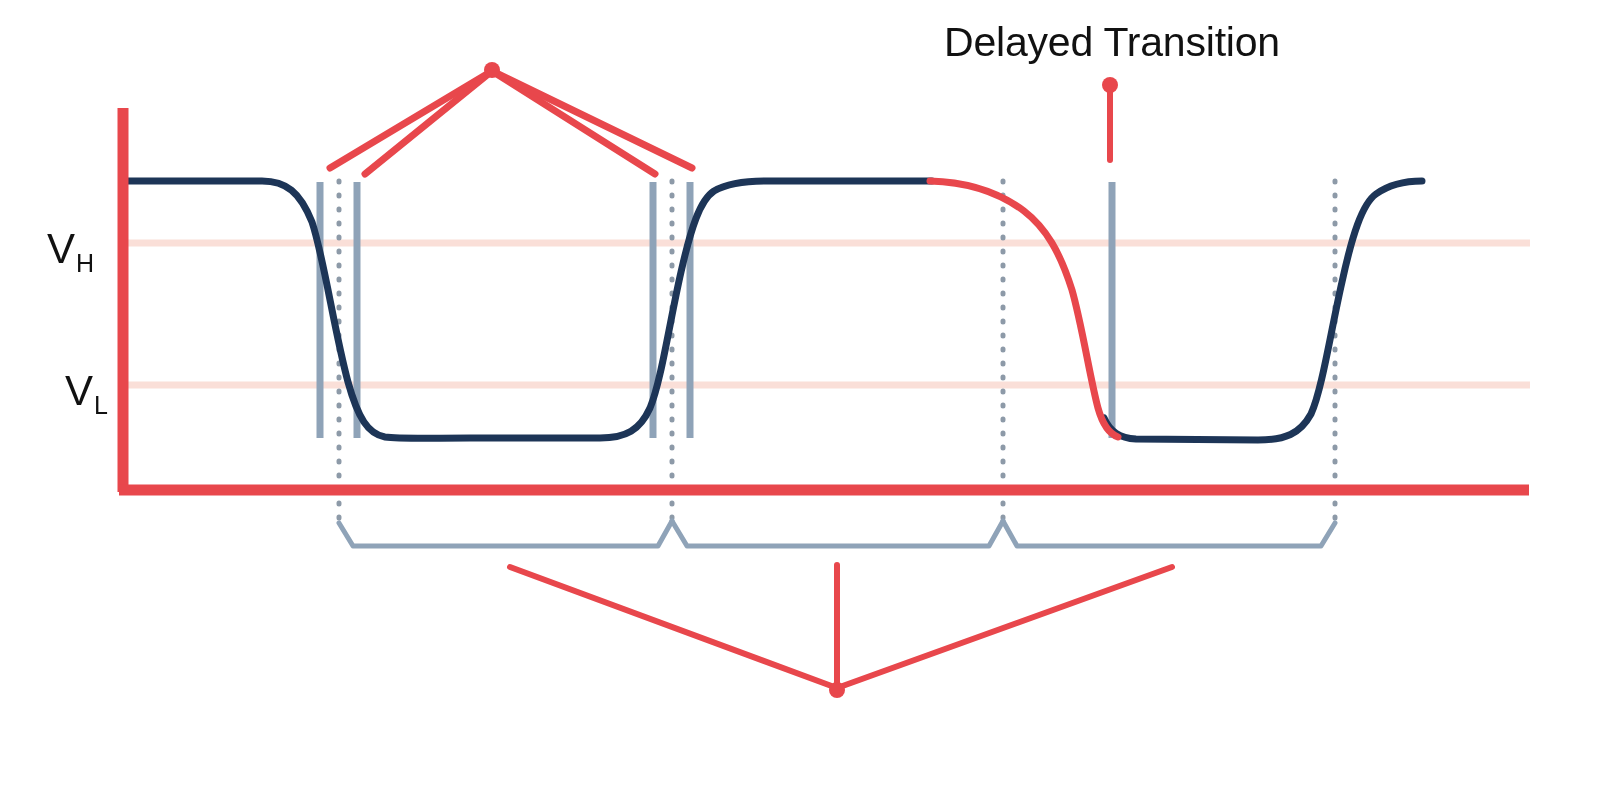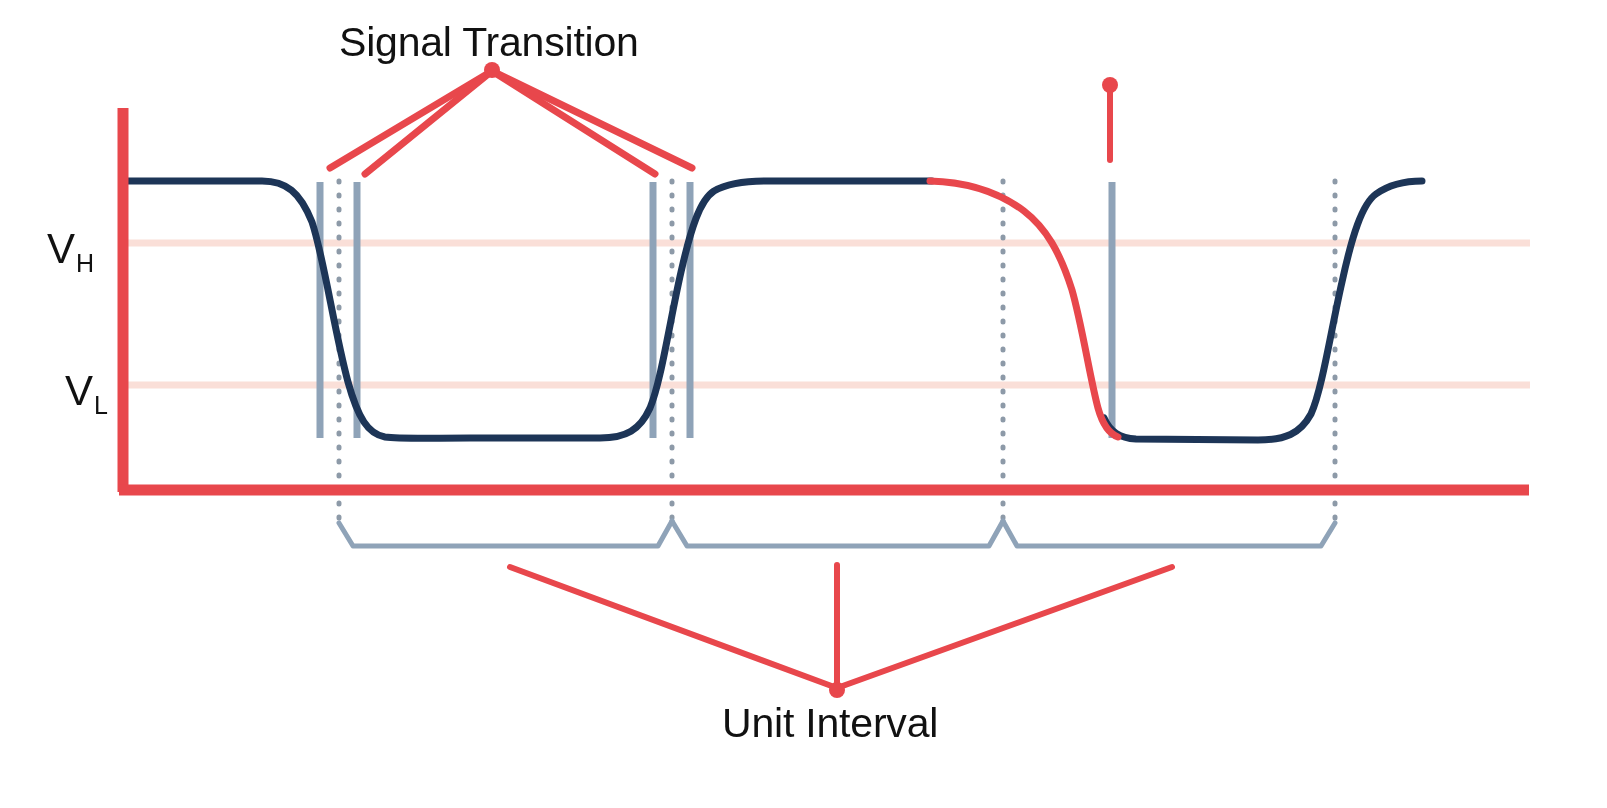--- a/index.html
+++ b/index.html
@@ -135,22 +135,21 @@
     </g>
 
     <g stroke="#e8474c" stroke-width="6" stroke-linecap="round" fill="none">
       <line x1="837" y1="688" x2="510" y2="567"></line>
       <line x1="837" y1="688" x2="837" y2="565"></line>
       <line x1="837" y1="688" x2="1172" y2="567"></line>
     </g>
     <circle cx="837" cy="690" r="8" fill="#e8474c"></circle>
   </svg>
 
-  <div class="label anno-title" id="signal-transition-label">Signal Transition</div>
 
+  <div class="label anno-title" id="delayed-transition-label">Delayed Transition</div>
 
-  <div class="label anno-title" id="unit-interval-label">Unit Interval</div>
 
   <div class="label axis-label" id="vh-label"><span>V</span><sub>H</sub></div>
 
   <div class="label axis-label" id="vl-label"><span>V</span><sub>L</sub></div>
 
 </div>
 
 </body></html>

